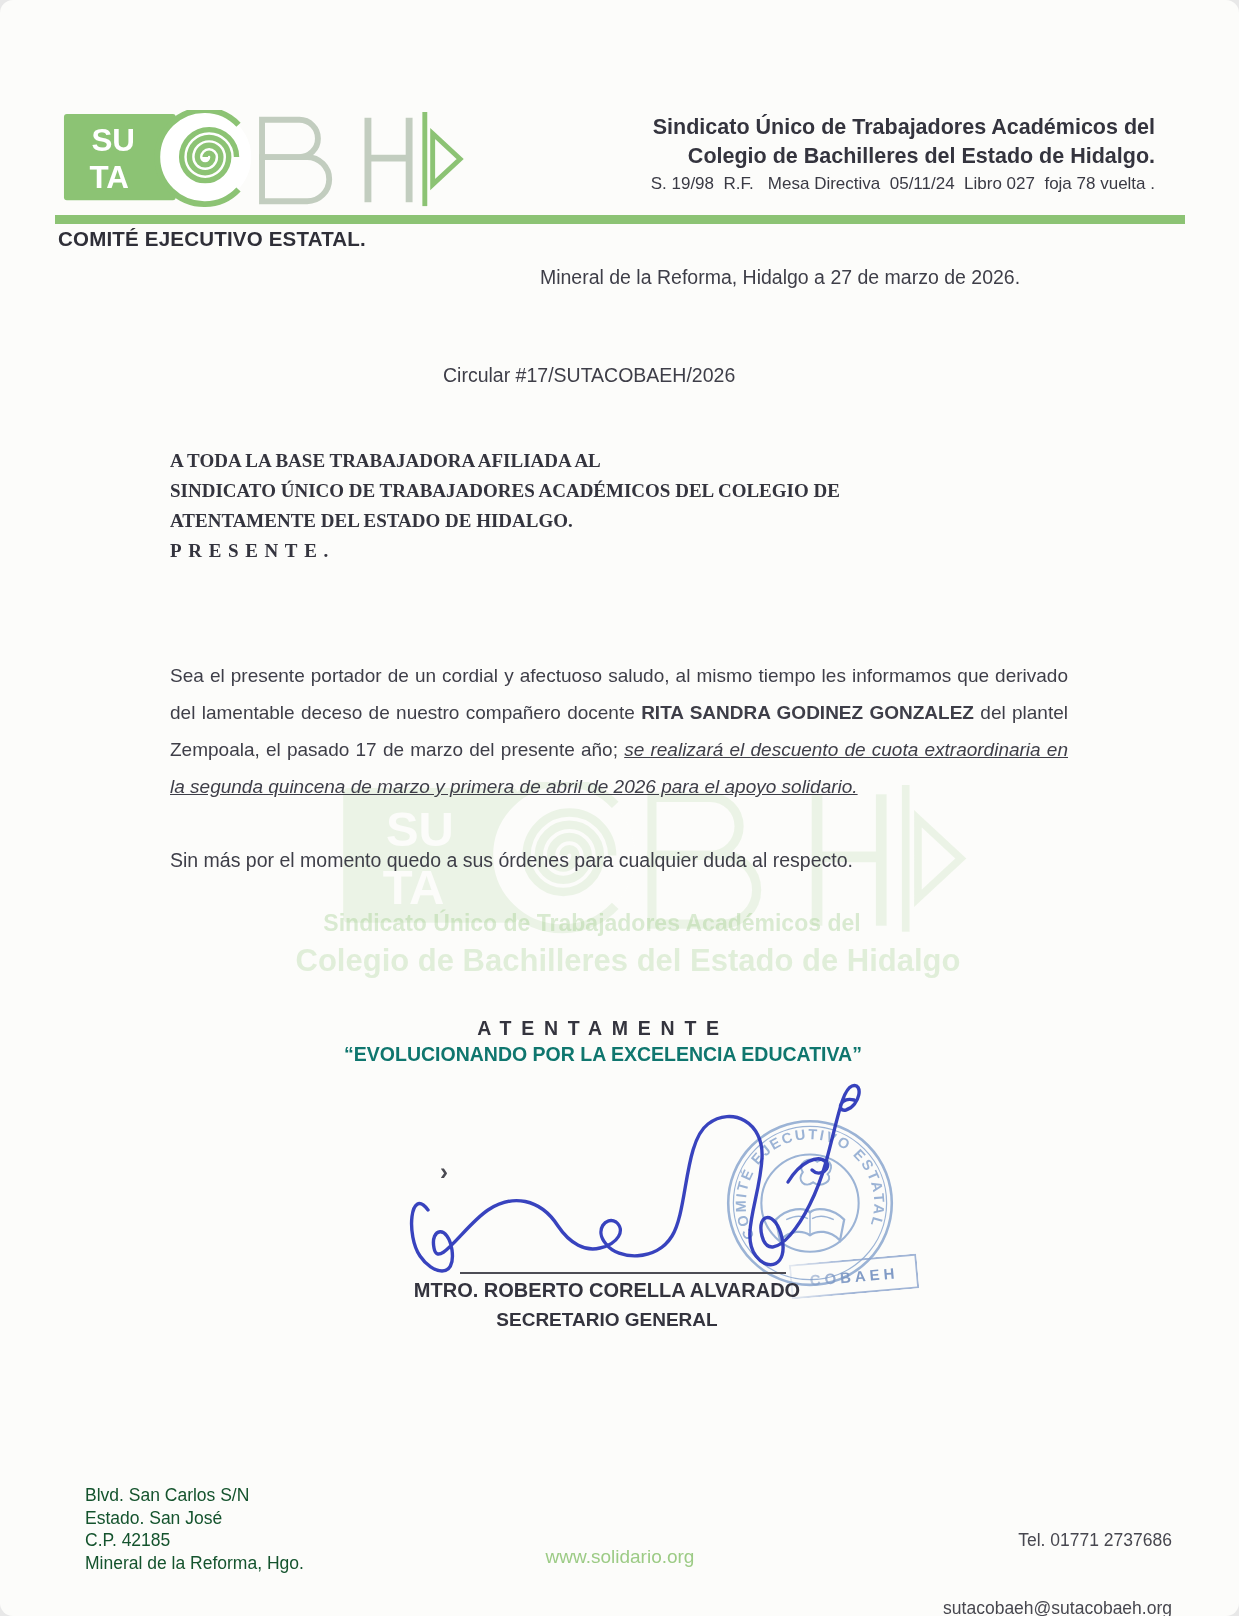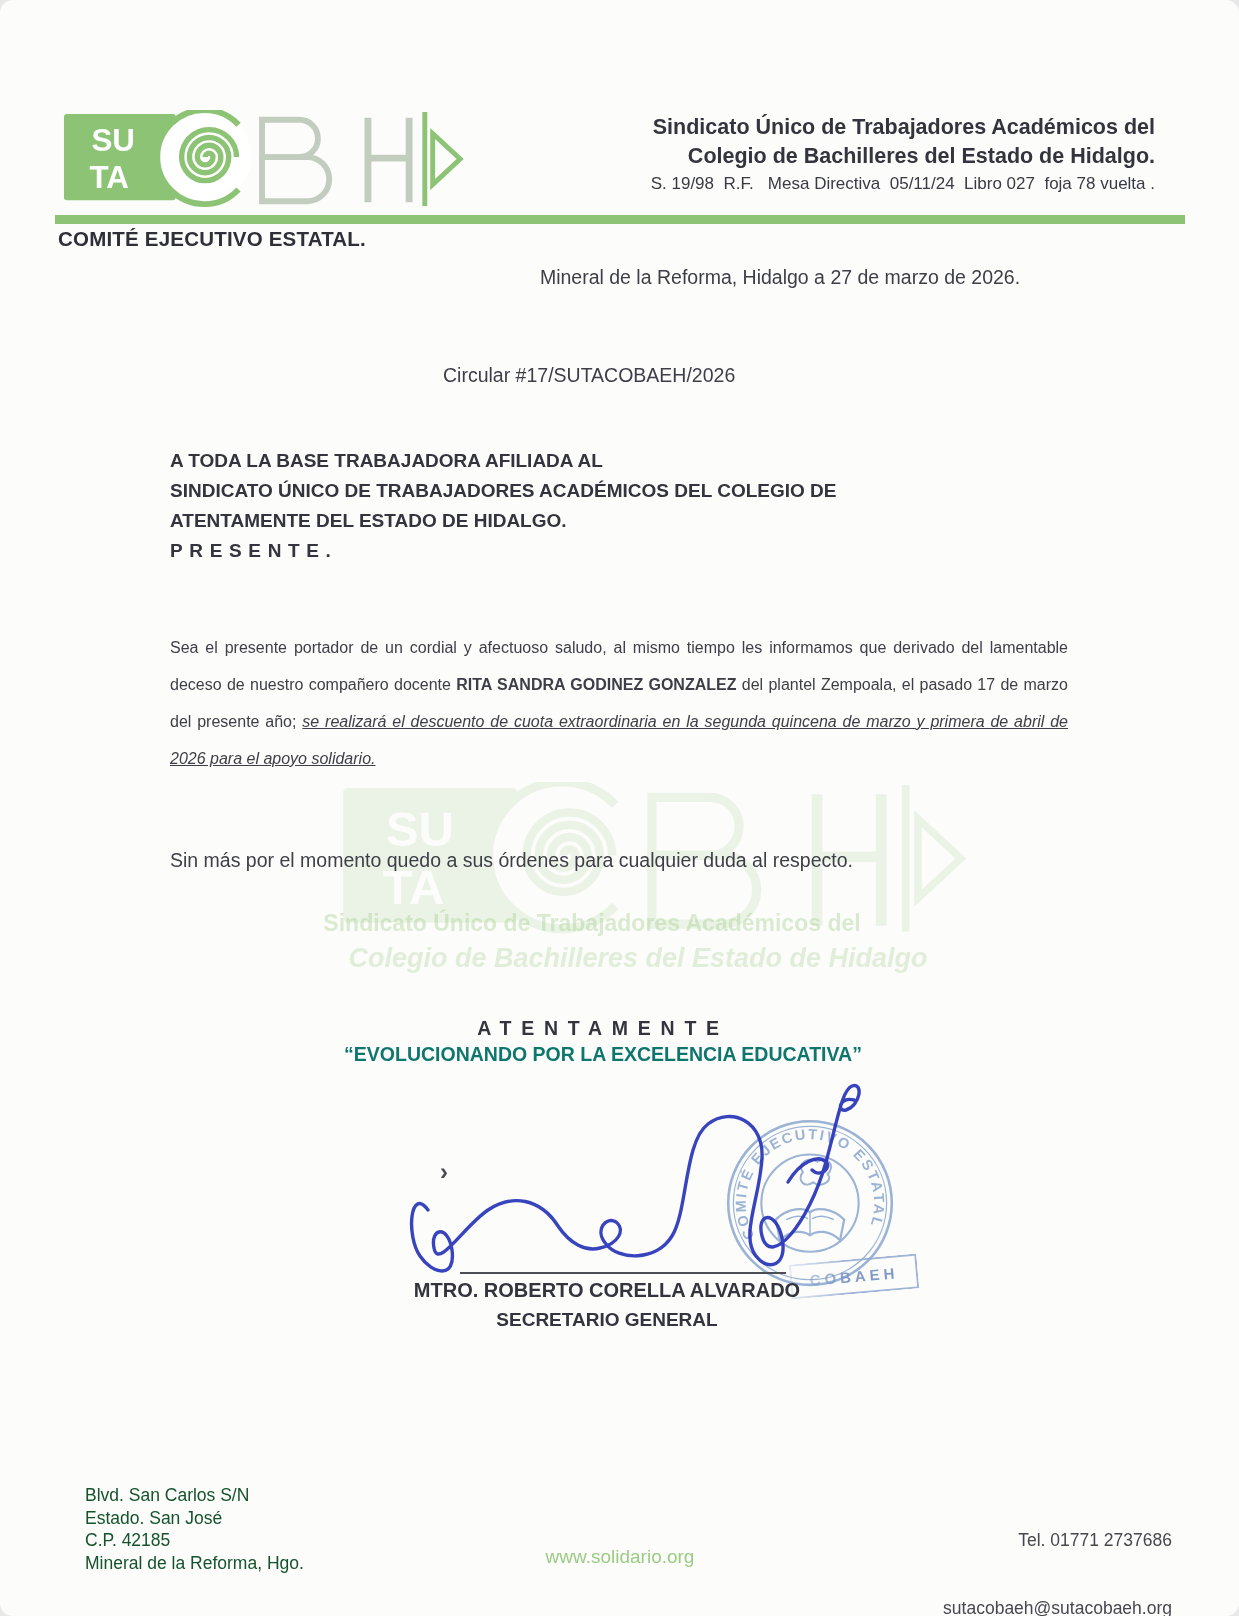--- a/index.html
+++ b/index.html
@@ -15,34 +15,34 @@
   .committee{left:58px;top:227px;font-size:20.5px;font-weight:bold;color:#2f2f38;letter-spacing:.2px;}
   .org-block{left:620px;top:113px;width:535px;text-align:right;}
   .org-line-bold{font-size:21.5px;font-weight:bold;color:#34343e;line-height:29px;}
   .org-line-small{font-size:17px;color:#3a3a44;margin-top:3px;white-space:pre-wrap;}
 
   
   .dateline{left:460px;top:266px;width:640px;text-align:center;font-size:19.5px;}
   .circular{left:443px;top:364px;font-size:19.5px;}
 
   
-  .addressee{left:170px;top:446px;font-size:19px;font-weight:bold;color:#34343e;line-height:30px;}
+  .addressee{left:170px;top:446px;font-size:19px;font-weight:bold;color:#34343e;line-height:30px;font-family:Liberation Serif, serif;}
   .presente{letter-spacing:.35em;}
 
   
-  .body-p1{left:170px;top:629px;width:898px;font-size:16px;line-height:37px;text-align:justify;}
+  .body-p1{left:170px;top:657px;width:898px;font-size:19px;line-height:37px;text-align:justify;}
   .body-p1 .b{font-weight:bold;}
   .body-p1 .ui{font-style:italic;text-decoration:underline;}
   .body-p2{left:170px;top:849px;width:898px;font-size:19.5px;}
 
   
   .wm-logo{left:340px;top:782px;opacity:.14;}
   .wm-text{width:720px;text-align:center;font-weight:bold;color:#8cc374;}
   .wm-t1{left:232px;top:910px;font-size:23px;opacity:.30;}
-  .wm-t2{left:278px;top:943px;font-size:27px;opacity:.24;font-style:italic;}
+  .wm-t2{left:268px;top:943px;font-size:31px;opacity:.24;}
 
   
   .atent{left:240px;top:1017px;width:726px;text-align:center;font-size:19.5px;font-weight:bold;color:#34343e;letter-spacing:.5em;}
   .slogan{left:240px;top:1043px;width:726px;text-align:center;font-size:19.5px;font-weight:bold;color:#0f766e;}
   .pen-mark{left:440px;top:1158px;font-size:24px;color:#4a4a52;font-weight:bold;}
   .sig-line{left:460px;top:1272px;width:326px;height:2px;background:#4d4d55;}
   .signer-name{left:327px;top:1279px;width:560px;text-align:center;font-size:20px;font-weight:bold;color:#34343e;}
   .signer-title{left:327px;top:1309px;width:560px;text-align:center;font-size:19px;font-weight:bold;color:#34343e;}
 
   .rect-stamp{

